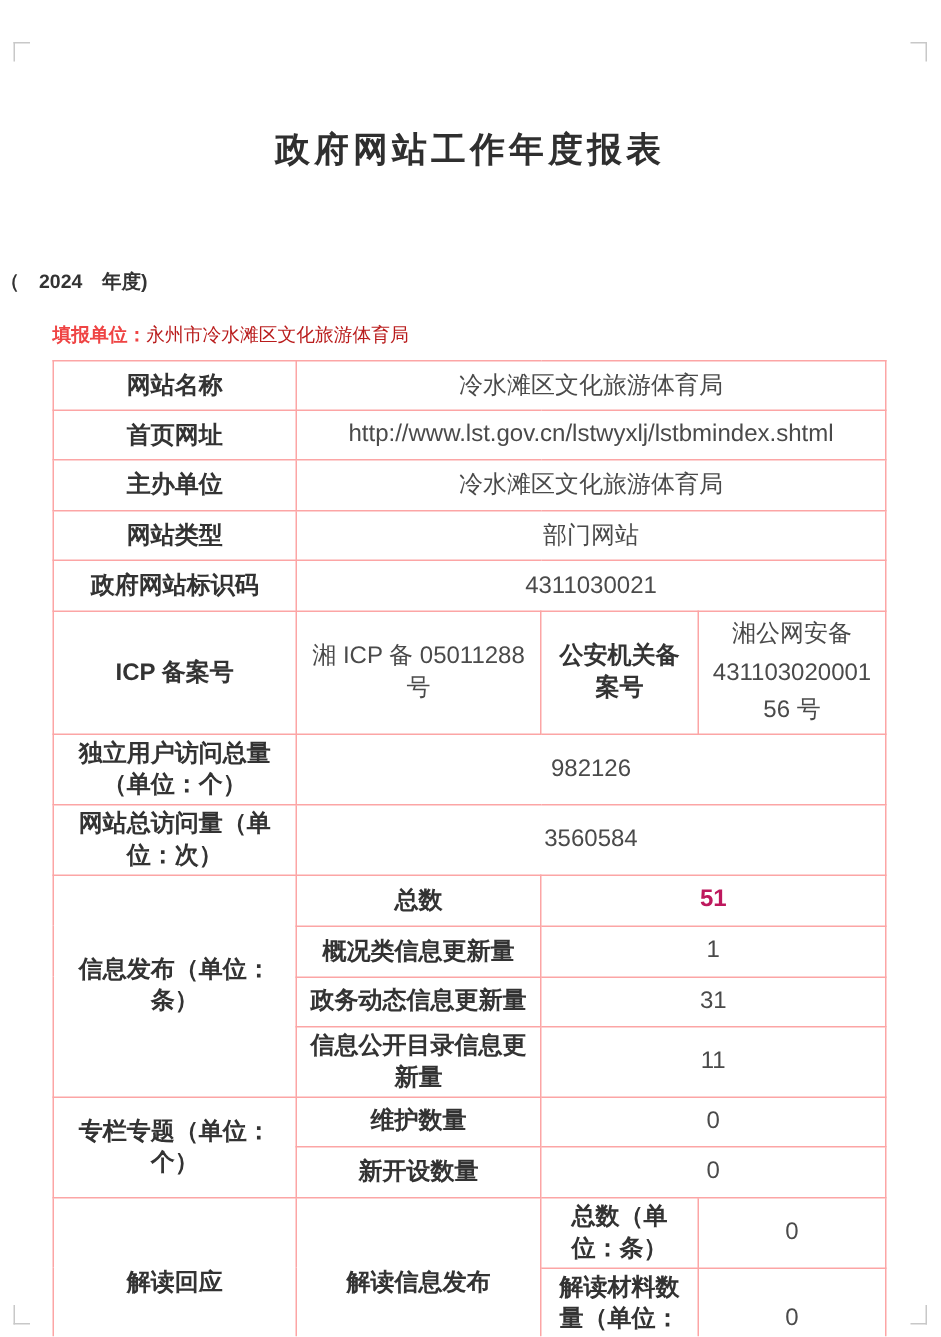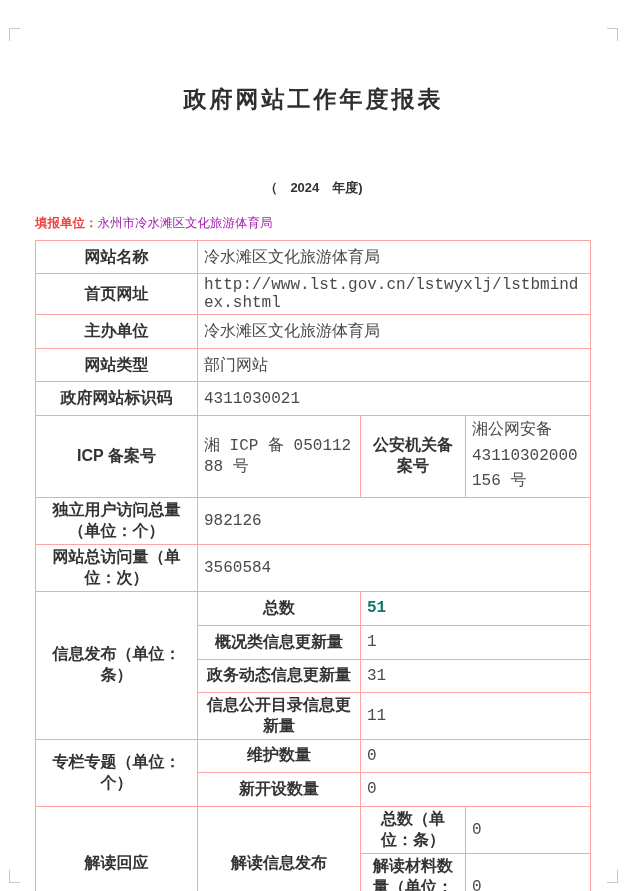--- a/index.html
+++ b/index.html
@@ -21,32 +21,32 @@
   .doc-title {
     margin-top:84px;
     text-align:center;
     font-size:23px;
     font-weight:bold;
     letter-spacing:3px;
     color:#2f2f2f;
   }
   .doc-year {
     margin-top:64px;
-    text-align:center;
+    text-align:left;
     font-size:13px;
     font-weight:600;
     color:#333333;
   }
   .report-unit {
     margin:18px 0 8px 35px;
     font-size:12.5px;
     color:#333;
   }
   .report-unit .lbl { font-weight:bold; color:#ef4444; }
-  .report-unit .val { color:#a21caf; font-weight:normal; }
+  .report-unit .val { color:#b91c1c; font-weight:normal; }
 
   table.report {
     border-collapse:collapse;
     table-layout:fixed;
     margin-left:35px;
     width:555px;
   }
   table.report td {
     border:1px solid #fca5a5;
     font-size:16px;
@@ -54,26 +54,25 @@
     vertical-align:middle;
     word-break:break-all;
   }
   td.label {
     font-weight:bold;
     text-align:center;
     color:#333333;
     padding:2px 4px;
   }
   td.value {
-    text-align:left;
+    text-align:center;
     color:#4a4a4a;
     padding-left:8px;
-    font-family:Liberation Mono, monospace;
   }
-  td.value.bold { font-weight:bold; color:#0f766e; }
+  td.value.bold { font-weight:bold; color:#be185d; }
   .h33 { height:33px; }
   .h34 { height:34px; }
   .h38 { height:38px; }
   .h62 { height:62px; }
   .h68 { height:68px; }
   .two-line div { line-height:1.6; }
 </style>
 </head>
 <body>
 

